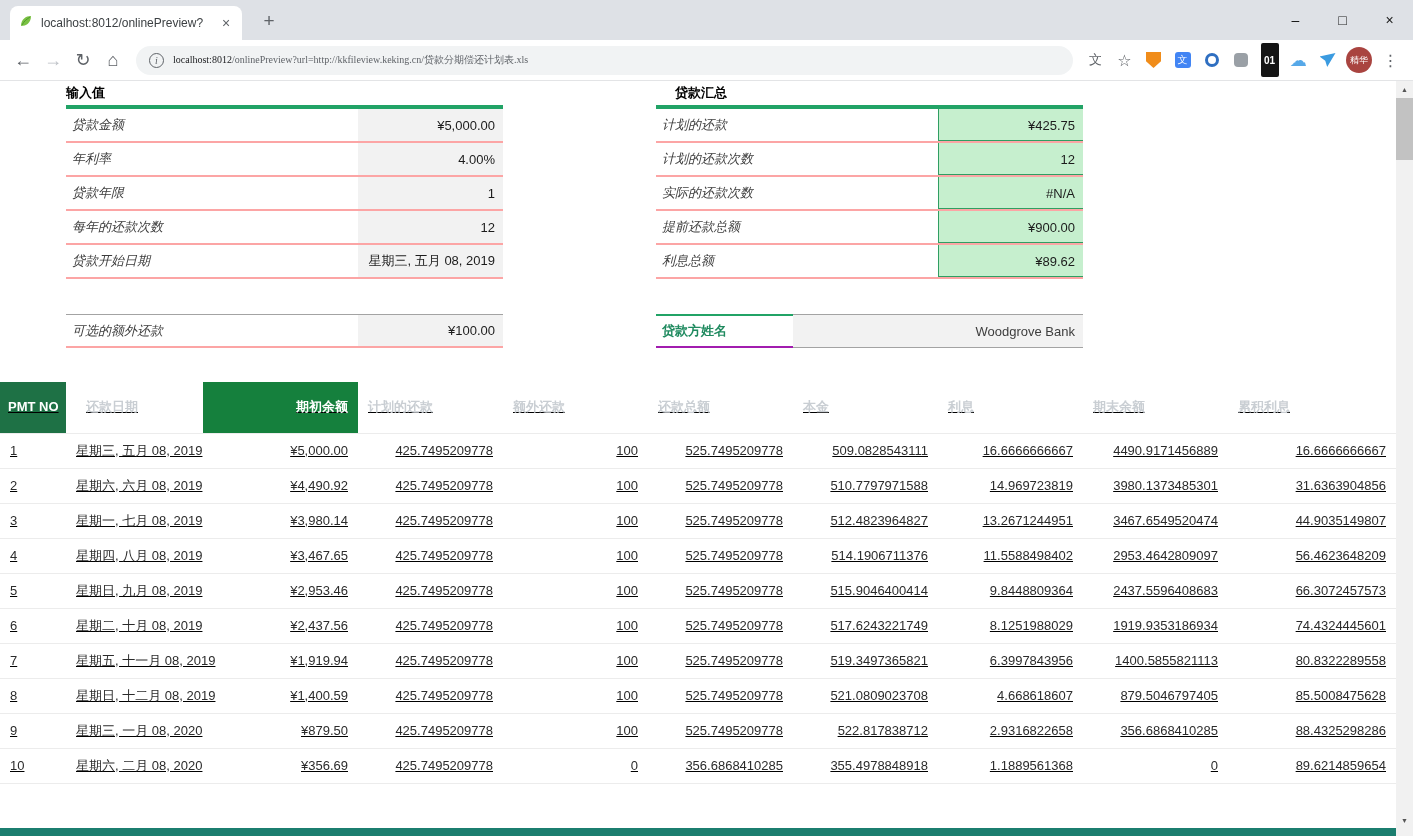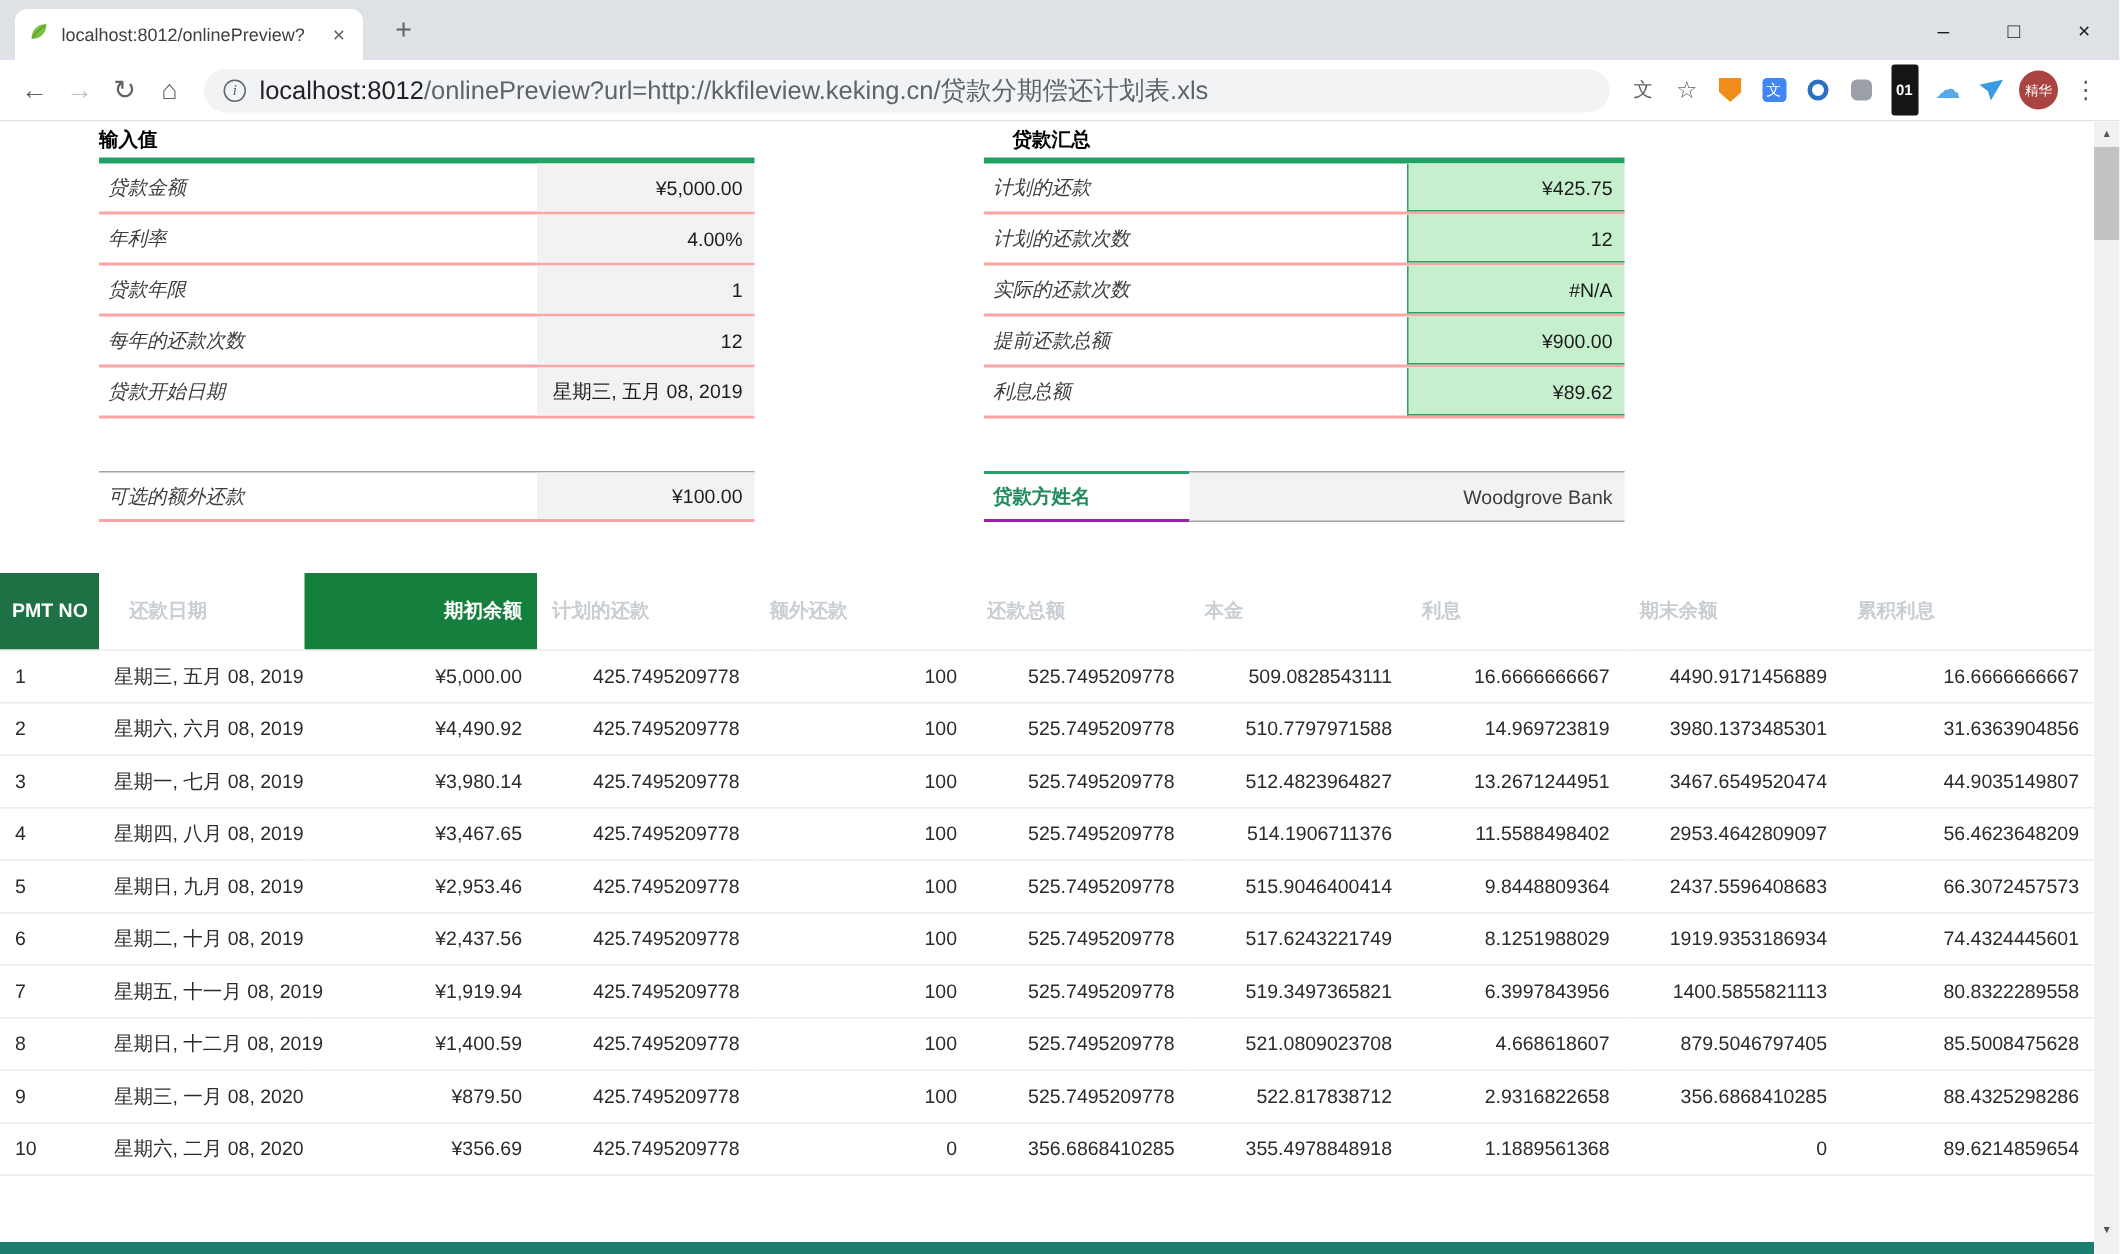--- a/index.html
+++ b/index.html
@@ -23,21 +23,21 @@
   .toolbar { position:absolute; top:40px; left:0; right:0; height:41px; background:#fff;
              border-bottom:1px solid #e3e4e6; display:flex; align-items:center; padding:0 8px; }
   .navbtn { width:30px; height:30px; display:flex; align-items:center; justify-content:center;
             font-size:18px; color:#5f6368; flex:none; }
   .navbtn.disabled { color:#bdc1c6; }
   .addressbar { flex:1; height:29px; background:#f1f3f4; border-radius:15px; display:flex;
                 align-items:center; padding:0 13px; gap:9px; margin:0 8px; overflow:hidden; }
   .info-circle { width:15px; height:15px; border:1px solid #5f6368; border-radius:50%;
                  color:#5f6368; font-size:10px; line-height:13px; text-align:center; flex:none;
                  font-family:"Liberation Serif",serif; font-style:italic; }
-  .url { font-size:17px; white-space:nowrap; overflow:hidden; }
+  .url { font-size:10px; white-space:nowrap; overflow:hidden;font-family:Liberation Serif, serif; }
   .url .host { color:#202124; }
   .url .rest { color:#5f6368; }
   .tbicon { width:29px; height:30px; display:flex; align-items:center; justify-content:center;
             flex:none; color:#5f6368; }
   .glyph-translate { font-size:13px; color:#5f6368; }
   .glyph-star { font-size:16px; color:#5f6368; }
   .ext-shield { width:15px; height:16px; background:#f08c1a;
                 clip-path:polygon(0 0,100% 0,100% 58%,50% 100%,0 58%); }
   .ext-translate { width:16px; height:16px; background:#4285f4; border-radius:3px; color:#fff;
                    font-size:10px; display:flex; align-items:center; justify-content:center; }
@@ -80,21 +80,21 @@
   .lender-row { position:absolute; top:233px; left:656px; width:427px; display:flex; height:34px; }
   .lender-label { width:137px; display:flex; align-items:center; padding-left:6px;
                   font-size:13px; font-weight:bold; color:#1f8a5f;
                   border-top:2px solid #21a366; border-bottom:2px solid #a21caf; background:#fff; }
   .lender-value { width:290px; display:flex; align-items:center; justify-content:flex-end;
                   padding-right:8px; font-size:13px; color:#3d3d3d; background:#f2f2f2;
                   border-top:1px solid #a3a3a3; border-bottom:1px solid #a3a3a3; }
 
   
   table.amort { position:absolute; left:0; top:301px; width:1396px; border-collapse:collapse;
-                table-layout:fixed; font-size:13px; }
+                table-layout:fixed; font-size:13px;text-decoration:underline; }
   table.amort th { height:51px; font-weight:bold; vertical-align:middle; border-bottom:1px solid #ececec; }
   th.h0 { background:#1e7145; color:#fff; text-align:left; padding-left:8px; line-height:16px; }
   th.h2 { background:#15803d; color:#fff; text-align:right; padding-right:10px;margin-left:12px; }
   th.faint { color:#c9ced3; text-align:left; padding-left:10px; }
   th.h1 { padding-left:20px; }
   table.amort td { border-bottom:1px solid #ececec; padding:8px 10px; vertical-align:top;
                    line-height:18px; color:#2b2b2b; white-space:nowrap; }
   td.c0 { text-align:left; padding-left:8px; }
   td.c1 { text-align:left; padding-left:6px; padding-right:2px; white-space:normal; }
   td.c2,td.c3,td.c4,td.c5,td.c6,td.c7,td.c8,td.c9 { text-align:right; }

